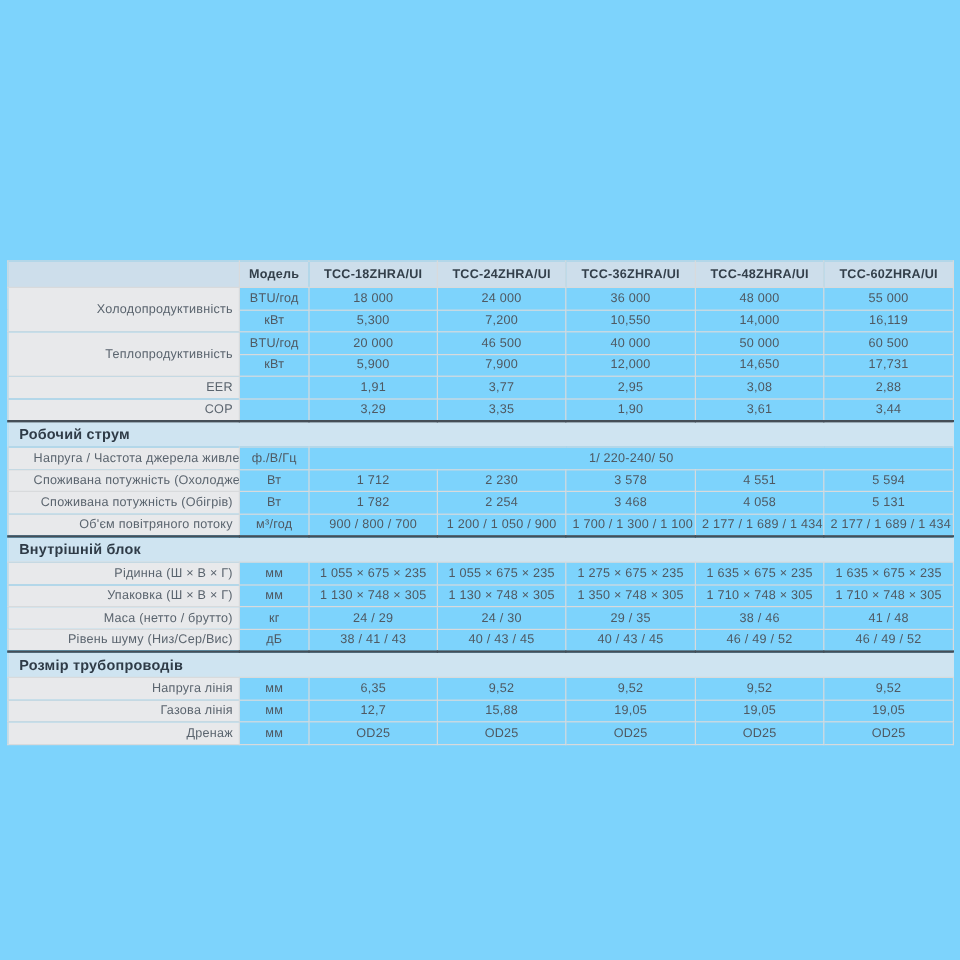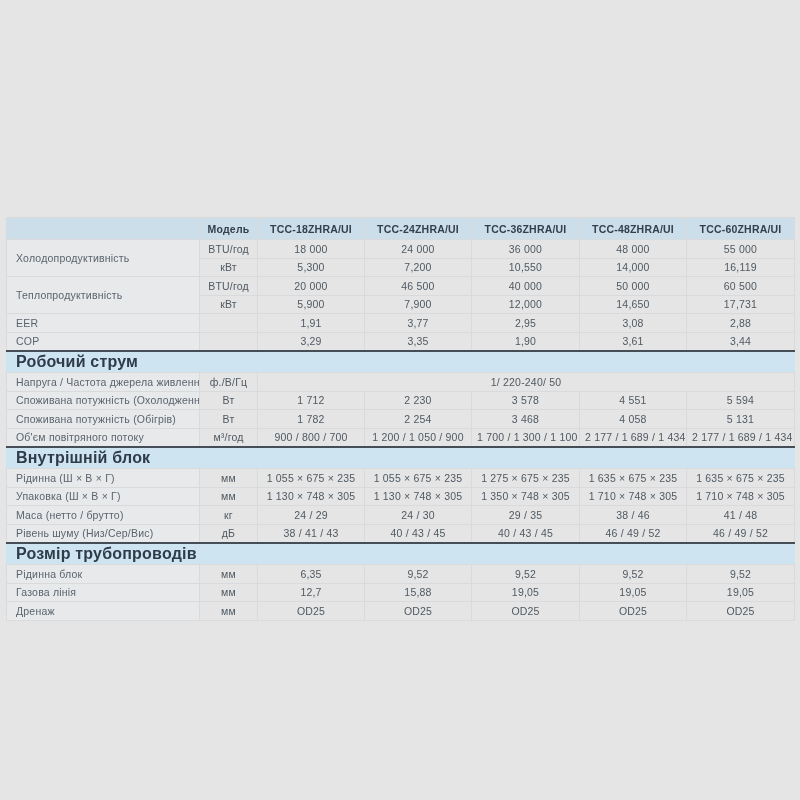--- a/index.html
+++ b/index.html
@@ -5,21 +5,21 @@
   html, body {
     margin: 0;
     padding: 0;
     background: #ffffff;
     font-family: "Liberation Sans", "DejaVu Sans", sans-serif;
   }
   .page {
     position: relative;
     width: 800px;
     height: 800px;
-    background: #e5e5e5;
+    background: #7dd3fc;
     overflow: hidden;
   }
   table.spec-table {
     position: absolute;
     left: 6px;
     top: 217px;
     width: 788px;
     border-collapse: collapse;
     table-layout: fixed;
     font-size: 10.5px;
@@ -37,34 +37,34 @@
     white-space: nowrap;
   }
   .spec-table thead th {
     background: #cddeeb;
     height: 21px;
     font-weight: bold;
     color: #333f4a;
   }
   .spec-table td.label {
     background: #e8e9eb;
-    text-align: left;
-    padding-left: 9px;
+    text-align: right;
+    padding-left: 21px;
     color: #5a646e;
   }
   .spec-table tr.section td {
     background: #cfe4f1;
     border-top: 2px solid #454e57;
     border-left: 1px solid #cfe4f1;
     border-right: 1px solid #cfe4f1;
     height: 20px;
     text-align: left;
     padding-left: 9px;
     font-weight: bold;
-    font-size: 16px;
+    font-size: 12px;
     color: #2f3b47;
   }
 </style>
 </head>
 <body>
 
 <div class="page">
   <table class="spec-table">
     <colgroup>
       <col style="width:193px">
@@ -210,21 +210,21 @@
           <td class="value">38 / 41 / 43</td>
           <td class="value">40 / 43 / 45</td>
           <td class="value">40 / 43 / 45</td>
           <td class="value">46 / 49 / 52</td>
           <td class="value">46 / 49 / 52</td>
         </tr>
         <tr class="section">
           <td class="section-title" colspan="7">Розмір трубопроводів</td>
         </tr>
         <tr>
-          <td class="label">Рідинна блок</td>
+          <td class="label">Напруга лінія</td>
           <td class="unit">мм</td>
           <td class="value">6,35</td>
           <td class="value">9,52</td>
           <td class="value">9,52</td>
           <td class="value">9,52</td>
           <td class="value">9,52</td>
         </tr>
         <tr>
           <td class="label">Газова лінія</td>
           <td class="unit">мм</td>

